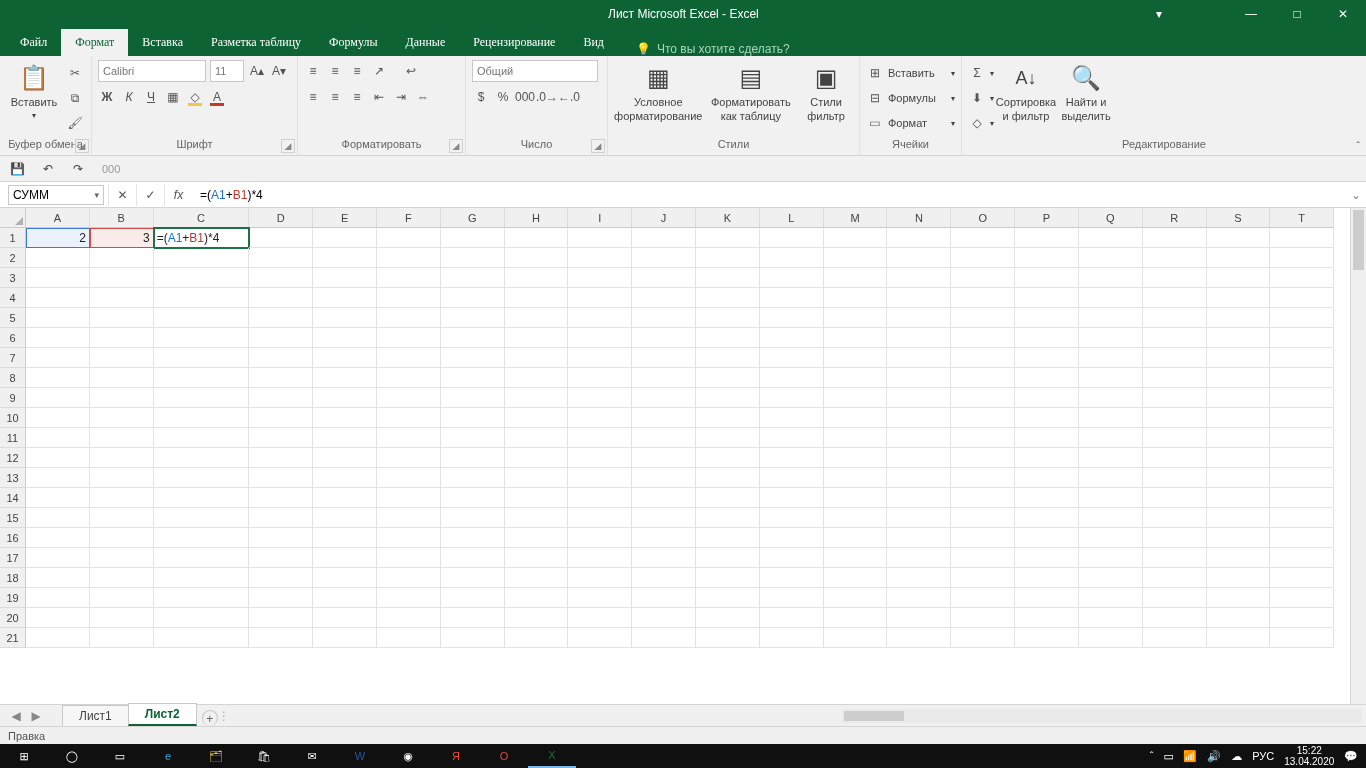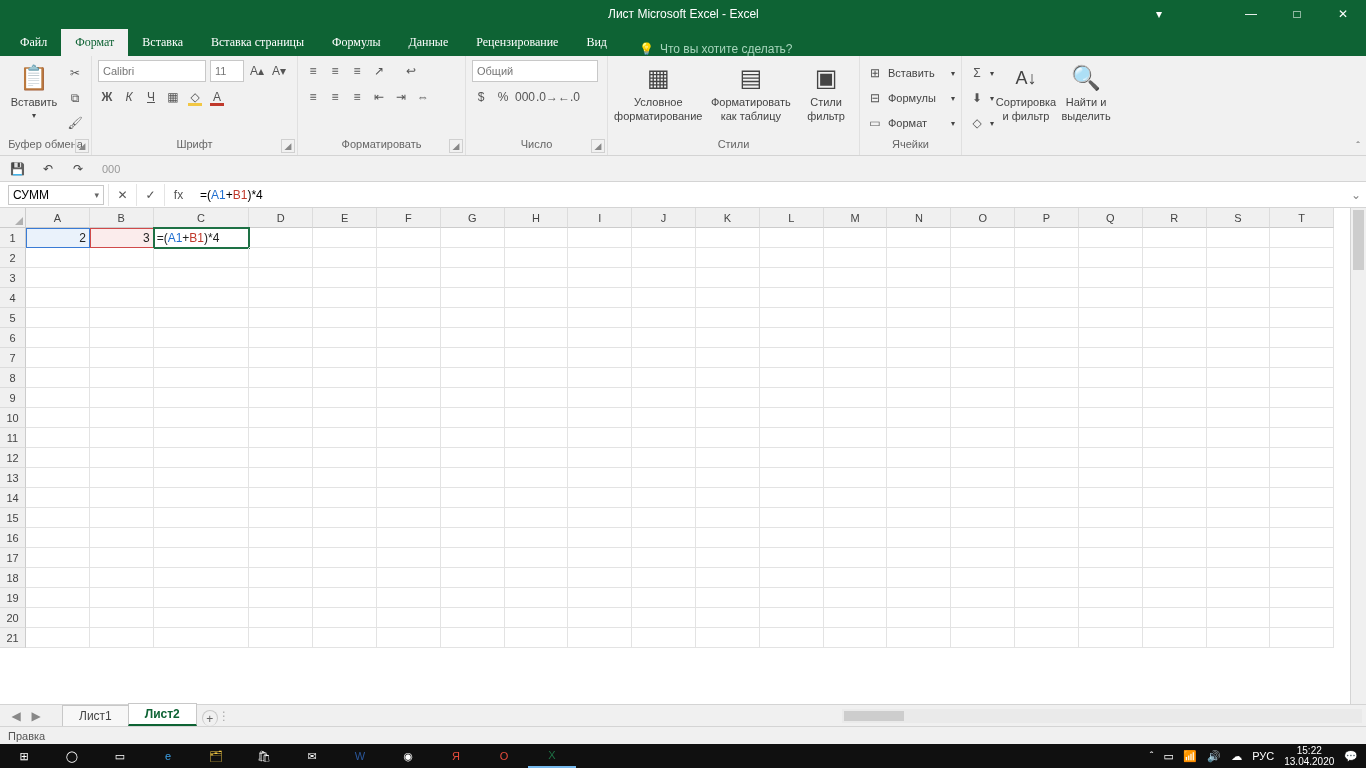--- a/index.html
+++ b/index.html
@@ -113,21 +113,21 @@
     <div>—</div>
     <div>□</div>
     <div>✕</div>
   </div>
 </div>
 
 <div class="tabstrip">
   <div class="tab file">Файл</div>
   <div class="tab active">Формат</div>
   <div class="tab">Вставка</div>
-  <div class="tab">Вставка страницы</div>
+  <div class="tab">Разметка таблицу</div>
   <div class="tab">Формулы</div>
   <div class="tab">Данные</div>
   <div class="tab">Рецензирование</div>
   <div class="tab">Вид</div>
   <div class="tellme">
     <span class="lightbulb">💡</span>
     <span>Что вы хотите сделать?</span>
   </div>
 </div>
 
@@ -281,40 +281,41 @@
         <div class="ico" style="font-size:18px">A↓</div>
         <span>Сортировка</span>
         <span>и фильтр</span>
       </div>
       <div class="bigbtn">
         <div class="ico">🔍</div>
         <span>Найти и</span>
         <span>выделить</span>
       </div>
     </div>
+    <div class="glabel">Редактирование</div>
     <div class="collapse">ˆ</div>
   </div>
 </div>
 
 <div class="qat">
   <span class="icon" style="color:#2b579a">💾</span>
   <span class="icon">↶</span>
   <span class="icon">↷</span>
   <span class="text000">000</span>
 </div>
 
 <div class="fbar">
   <div class="namebox">
     <span>СУММ</span>
     <span class="dd">▾</span>
   </div>
   <div class="fxbtns">
     <div>✕</div>
     <div>✓</div>
-    <div style="">fx</div>
+    <div style="font-style:italic">fx</div>
   </div>
   <div class="fxinput formula-text">
     <span>=(</span>
       <span class="ref1">A1</span>
       <span>+</span>
       <span class="ref2">B1</span>
       <span>)*4</span>
   </div>
   <div class="expand">⌄</div>
 </div>

